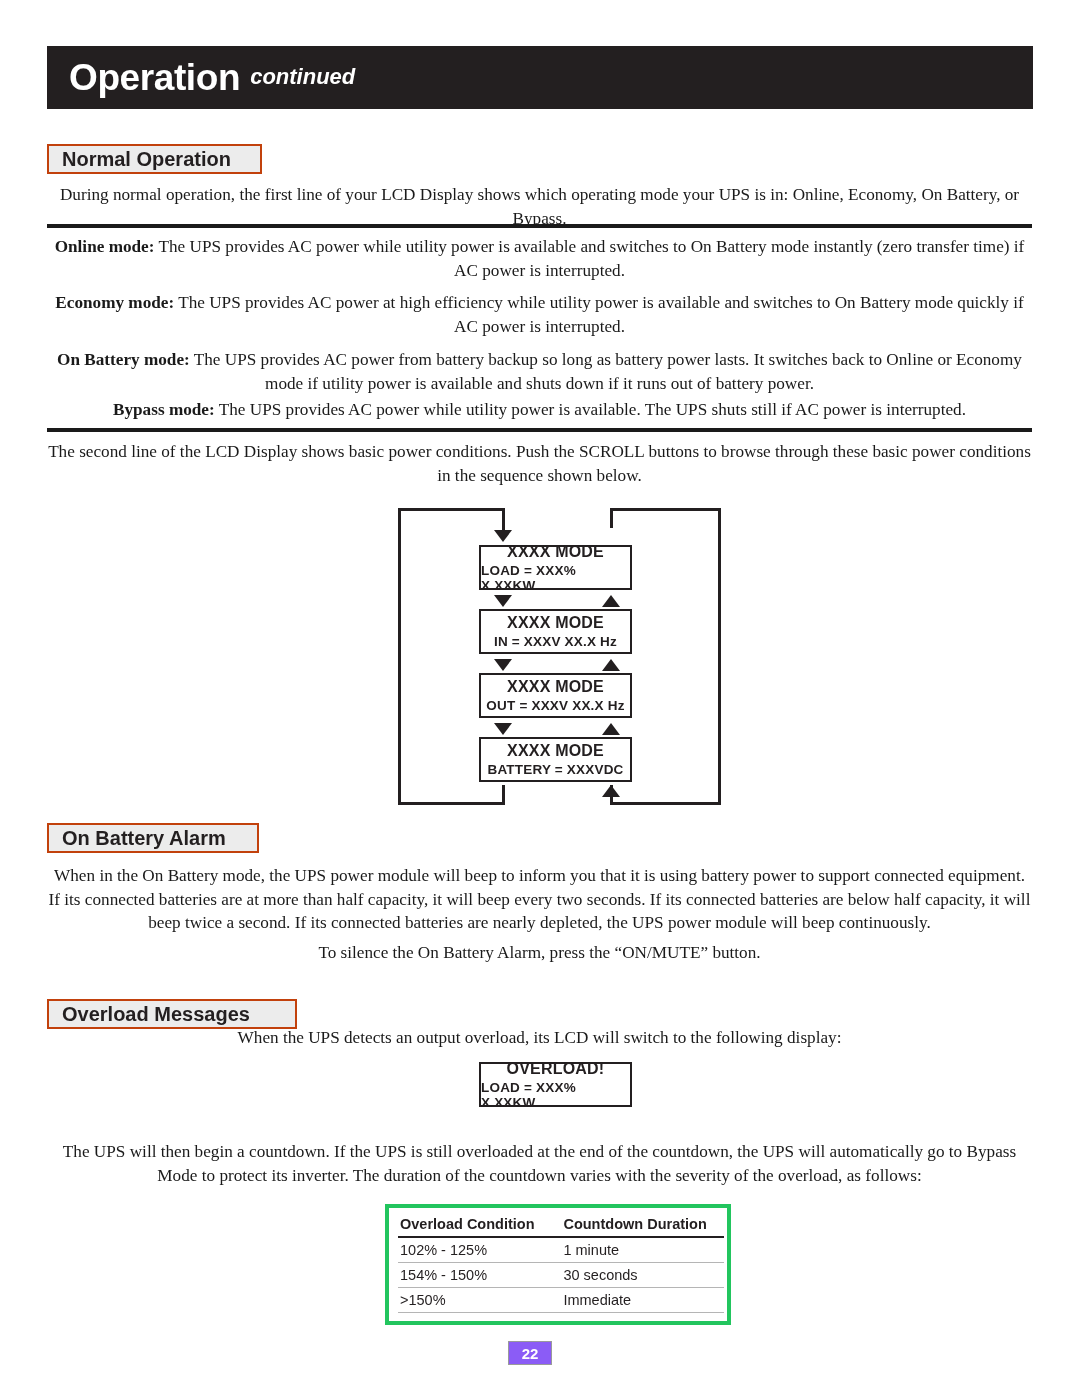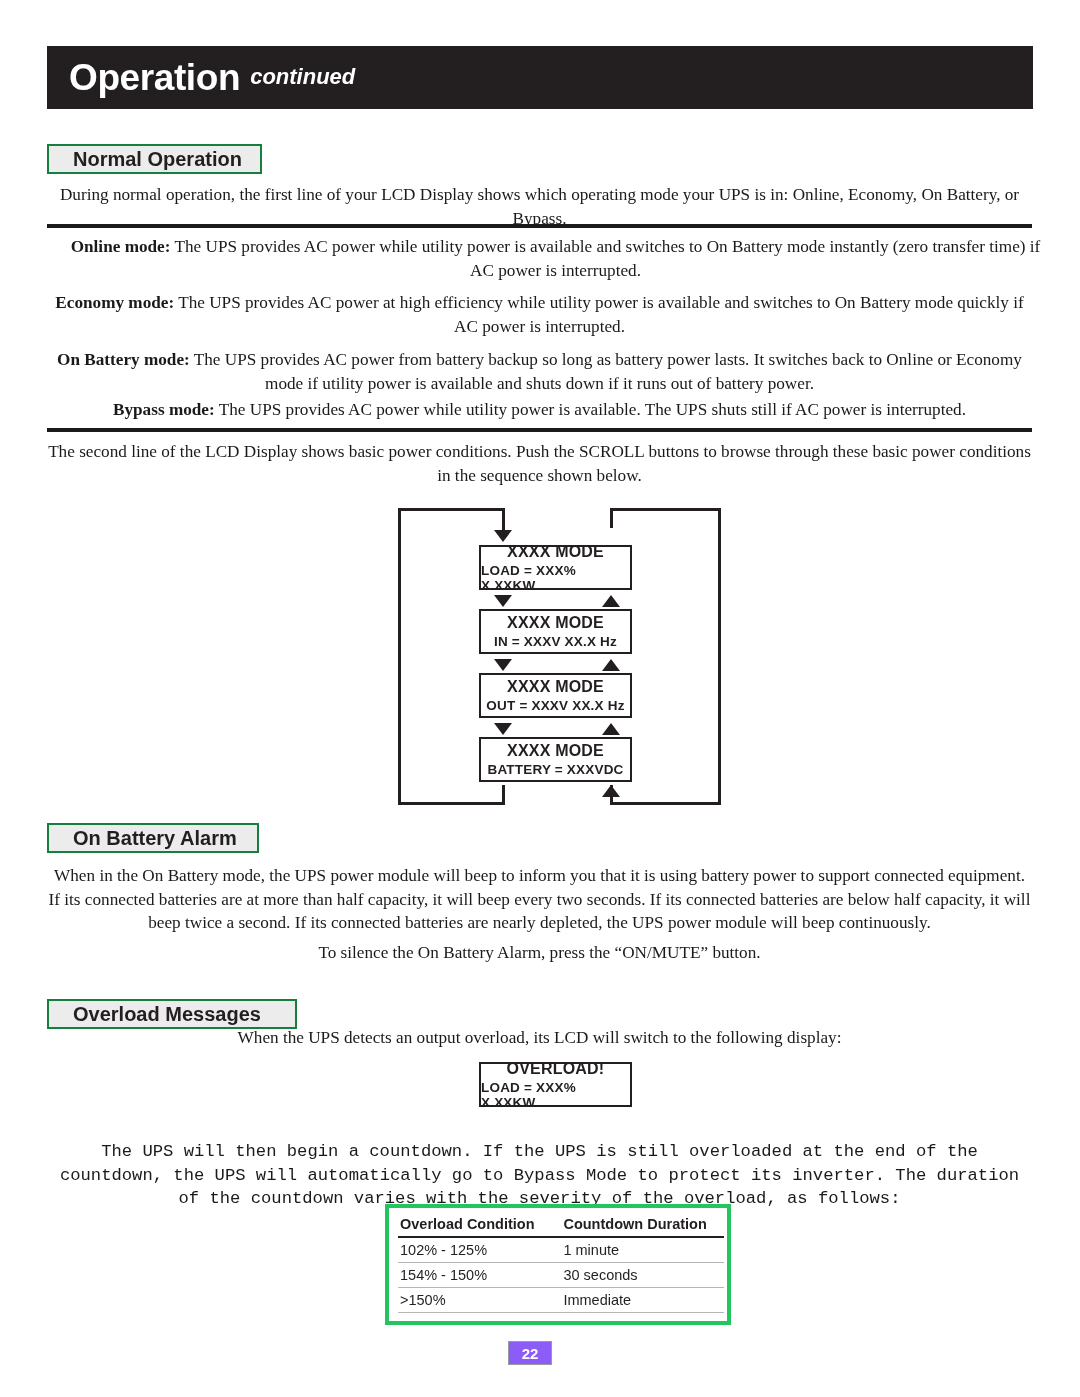--- a/index.html
+++ b/index.html
@@ -51,26 +51,26 @@
     font-size: 22px;
     color: #ffffff;
     margin-left: 10px;
     padding-bottom: 2px;
   }
 
   
   .section-head {
     position: absolute;
     background: #ececec;
-    border: 2px solid #15803d;
+    border: 2px solid #c2410c;
     box-sizing: border-box;
     height: 30px;
     display: flex;
     align-items: center;
-    padding: 0 24px;
+    padding: 0 13px;
   }
   .section-head span {
     font-family: "Liberation Sans", sans-serif;
     font-weight: bold;
     font-size: 20px;
     color: #231f20;
     white-space: nowrap;
   }
 
   
@@ -189,21 +189,21 @@
   </div>
 
   <div class="section-head" style="left:47px; top:144px; width:215px;">
     <span>Normal Operation</span>
   </div>
 
   <div class="para" style="left:47px; top:183px; width:985px;">During normal operation, the first line of your LCD Display shows which operating mode your UPS is in: Online, Economy, On Battery, or Bypass.</div>
 
   <div class="rule" style="left:47px; top:224px; width:985px;"></div>
 
-  <div class="para" style="left:47px; top:235px; width:985px;margin-left:16px;">
+  <div class="para" style="left:47px; top:235px; width:985px;">
     <b>Online mode:</b><span> The UPS provides AC power while utility power is available and switches to On Battery mode instantly (zero transfer time) if AC power is interrupted.</span>
   </div>
 
   <div class="para" style="left:47px; top:291px; width:985px;">
     <b>Economy mode:</b><span> The UPS provides AC power at high efficiency while utility power is available and switches to On Battery mode quickly if AC power is interrupted.</span>
   </div>
 
   <div class="para" style="left:47px; top:348px; width:985px;">
     <b>On Battery mode:</b><span> The UPS provides AC power from battery backup so long as battery power lasts. It switches back to Online or Economy mode if utility power is available and shuts down if it runs out of battery power.</span>
   </div>
@@ -273,21 +273,21 @@
     <span>Overload Messages</span>
   </div>
 
   <div class="para" style="left:47px; top:1026px; width:985px;">When the UPS detects an output overload, its LCD will switch to the following display:</div>
 
   <div class="lcd" style="left:479px; top:1062px; width:153px; height:45px;">
     <div class="l1">OVERLOAD!</div>
     <div class="l2">LOAD = XXX% X.XXKW</div>
   </div>
 
-  <div class="para" style="left:47px; top:1140px; width:985px;font-family:Liberation Mono, monospace;">The UPS will then begin a countdown. If the UPS is still overloaded at the end of the countdown, the UPS will automatically go to Bypass Mode to protect its inverter. The duration of the countdown varies with the severity of the overload, as follows:</div>
+  <div class="para" style="left:47px; top:1140px; width:985px;">The UPS will then begin a countdown. If the UPS is still overloaded at the end of the countdown, the UPS will automatically go to Bypass Mode to protect its inverter. The duration of the countdown varies with the severity of the overload, as follows:</div>
 
   <div class="otable-wrap" style="left:385px; top:1204px; width:346px;">
     <table class="otable">
       <thead>
         <tr>
           <th class="c1">Overload Condition</th>
           <th class="c2">Countdown Duration</th>
         </tr>
       </thead>
       <tbody>

